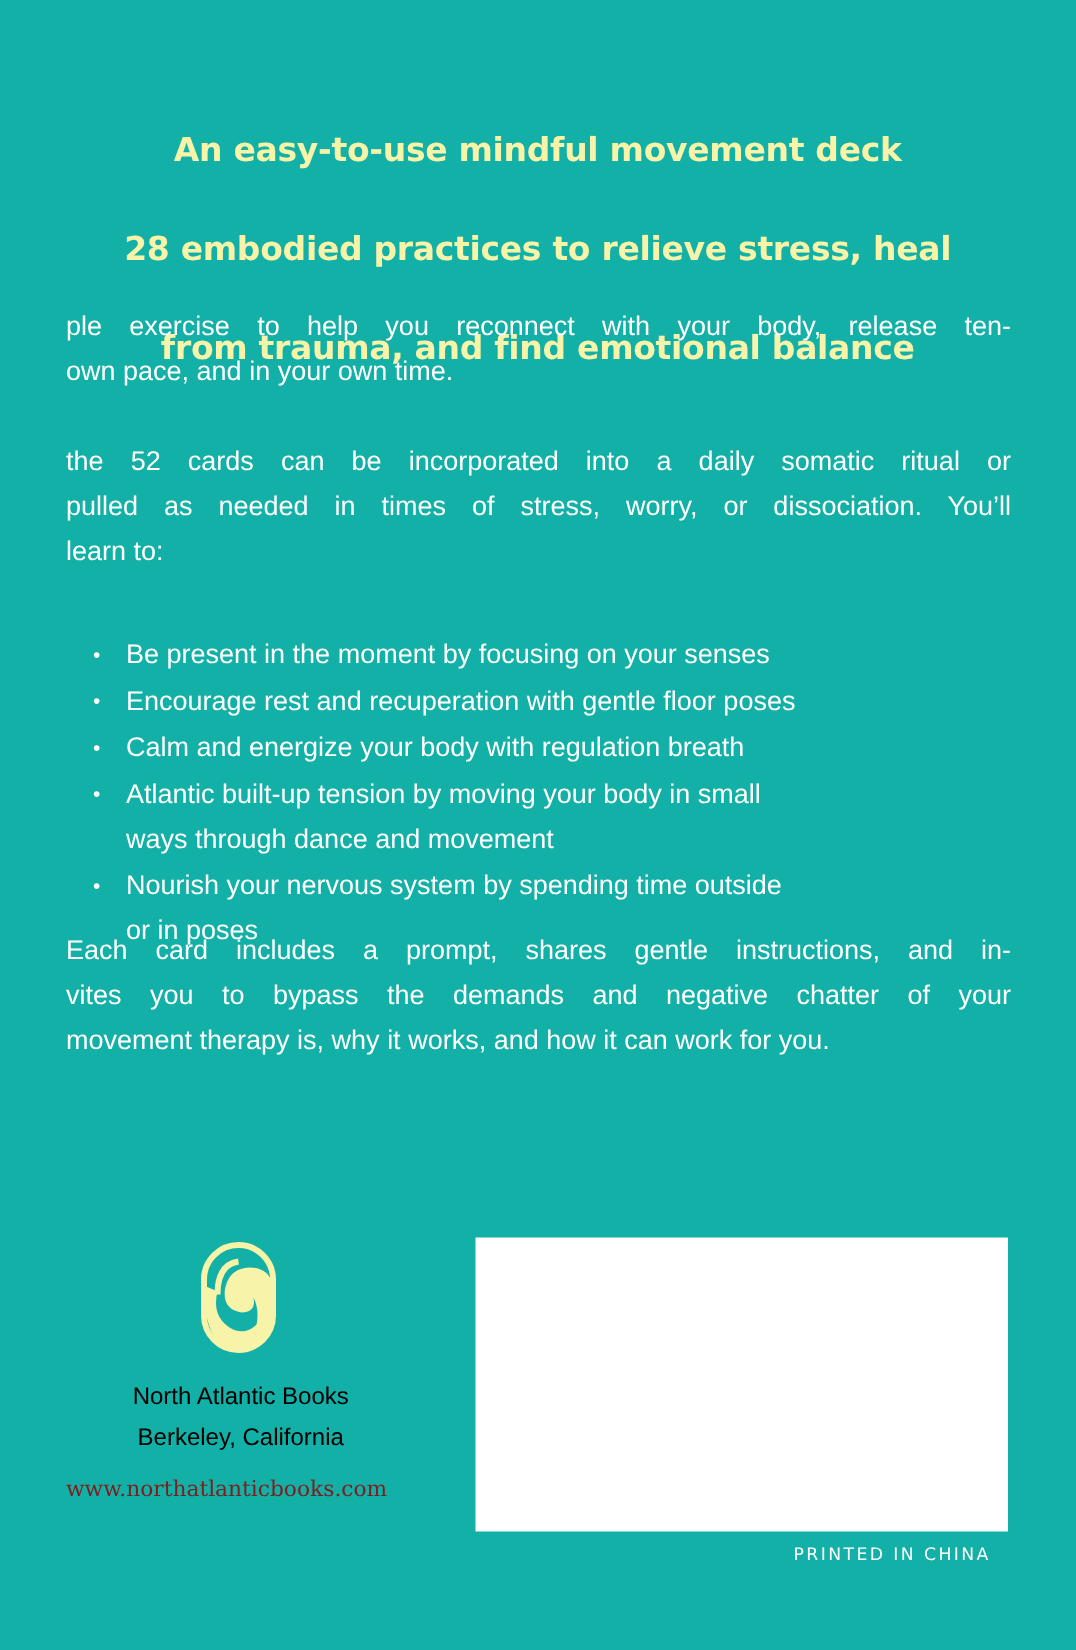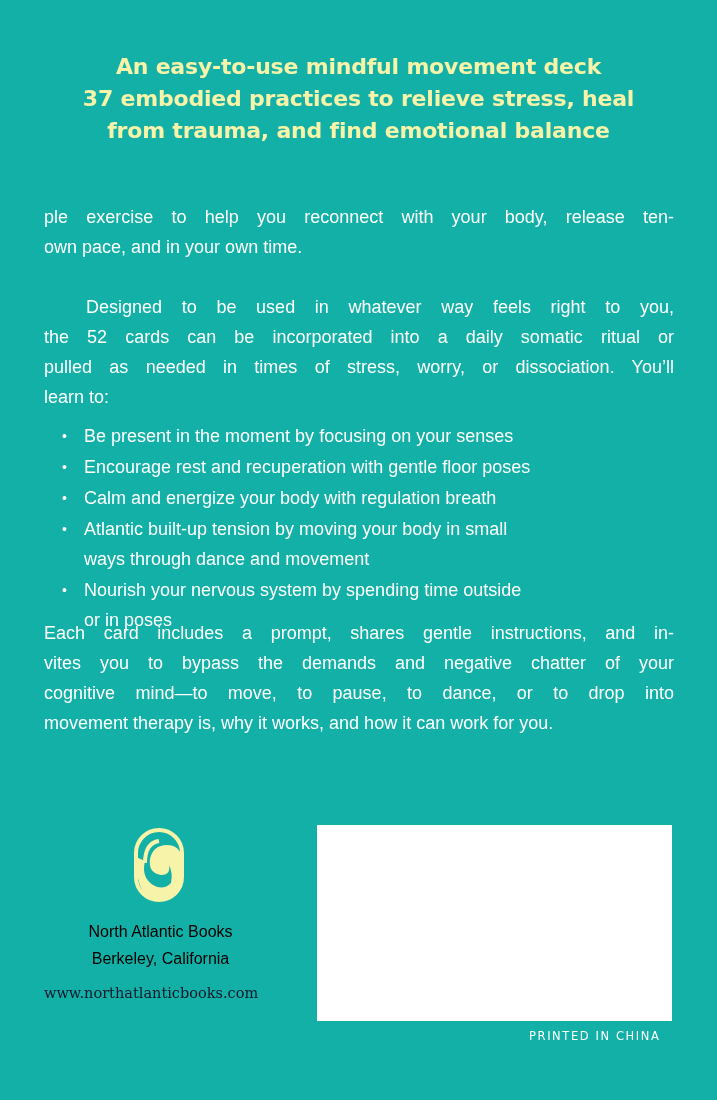--- a/index.html
+++ b/index.html
@@ -9,63 +9,62 @@
     position:relative;
     font-family:"DejaVu Sans", sans-serif;
   }
   .headline {
     position:absolute; left:0; top:51px; width:717px;
     text-align:center; color:#f7f3a8;
     font-weight:bold; font-size:22px; line-height:32px;
     font-family:"DejaVu Sans", sans-serif;
     letter-spacing:-0.2px;
   }
-  .headline div { white-space:nowrap; }
+  .headline div { white-space:nowrap;margin-top:34px; }
   .body {
     position:absolute; left:44px; width:630px;
     color:#ffffff; font-size:18px; line-height:30px;
     font-family:"Liberation Sans", sans-serif;
   }
   .line { white-space:nowrap; display:block; }
   .just { text-align:justify; text-align-last:justify; }
   .p1 { top:202px; }
   .p2 { top:292px; }
   .list { position:absolute; left:62px; top:421px; width:610px; color:#fff;
     font-family:"Liberation Sans", sans-serif; font-size:18px; line-height:30px; list-style:none; margin:0; padding:0; }
   .list li { position:relative; padding-left:22px; margin-bottom:1px; }
   .list li .bullet { position:absolute; left:0; top:0; font-size:14px; }
   .p3 { top:618px; }
   .logo { position:absolute; left:133px; top:827px; width:52px; height:76px; }
   .pub {
     position:absolute; left:44px; width:233px; text-align:center;
     color:#000000; font-family:Liberation Sans, sans-serif; font-size:16px; line-height:27px;
   }
   .pub1 { top:918px; }
-  .url { position:absolute; left:44px; top:985px; color:#0f172a;
+  .url { position:absolute; left:44px; top:985px; color:#7f1d1d;
     font-family:"DejaVu Serif", serif; font-size:14.5px; }
   .barcode-box { position:absolute; left:317px; top:825px; width:355px; height:196px; background:#fff; }
   .printed { position:absolute; left:529px; top:1029px; color:#fff;
     font-family:"DejaVu Sans", sans-serif; font-size:11.5px; letter-spacing:1.6px; }
 </style>
 </head>
 <body>
 
 <div class="headline">
   <div>An easy-to-use mindful movement deck</div>
-  <div>37 embodied practices to relieve stress, heal</div>
+  <div>28 embodied practices to relieve stress, heal</div>
   <div>from trauma, and find emotional balance</div>
 </div>
 
 <div class="body p1">
   <span class="line just">ple exercise to help you reconnect with your body, release ten-</span>
   <span class="line">own pace, and in your own time.</span>
 </div>
 
 <div class="body p2">
-  <span class="line just" style="padding-left:42px;">Designed to be used in whatever way feels right to you,</span>
   <span class="line just">the 52 cards can be incorporated into a daily somatic ritual or</span>
   <span class="line just">pulled as needed in times of stress, worry, or dissociation. You’ll</span>
   <span class="line">learn to:</span>
 </div>
 
 <ul class="list">
   <li>
     <span class="bullet">•</span>
     <span class="line">Be present in the moment by focusing on your senses</span>
   </li>
@@ -85,21 +84,20 @@
   <li>
     <span class="bullet">•</span>
     <span class="line">Nourish your nervous system by spending time outside</span>
     <span class="line">or in poses</span>
   </li>
 </ul>
 
 <div class="body p3">
   <span class="line just">Each card includes a prompt, shares gentle instructions, and in-</span>
   <span class="line just">vites you to bypass the demands and negative chatter of your</span>
-  <span class="line just">cognitive mind—to move, to pause, to dance, or to drop into</span>
   <span class="line">movement therapy is, why it works, and how it can work for you.</span>
 </div>
 
 <div class="logo">
   <svg width="52" height="76" viewBox="0 0 52 76">
     <rect x="3" y="3" width="46" height="70" rx="23" ry="23" fill="none" stroke="#f7f3a8" stroke-width="4"></rect>
     <path d="M3 30 Q3 73 26 73 Q49 73 49 52 L49 30 Q46 18 34 18 Q20 18 17 32 Q15 46 28 48 Q38 48 36 38 Q40 46 38 56 Q30 64 20 58 Q8 50 12 34 Z" fill="#f7f3a8"></path>
     <path d="M26 14 Q12 16 12 36" fill="none" stroke="#f7f3a8" stroke-width="4"></path>
   </svg>
 </div>

